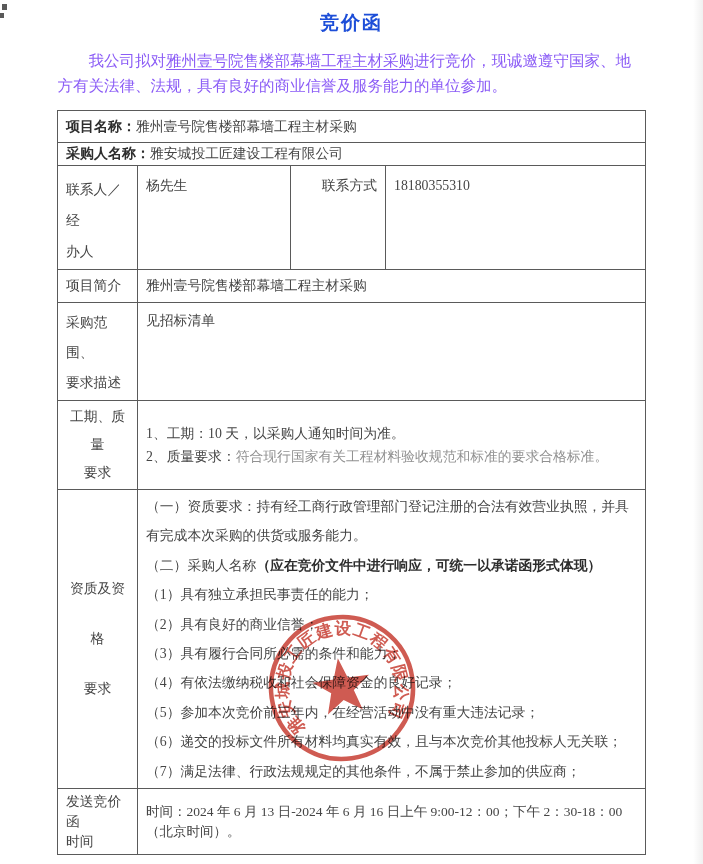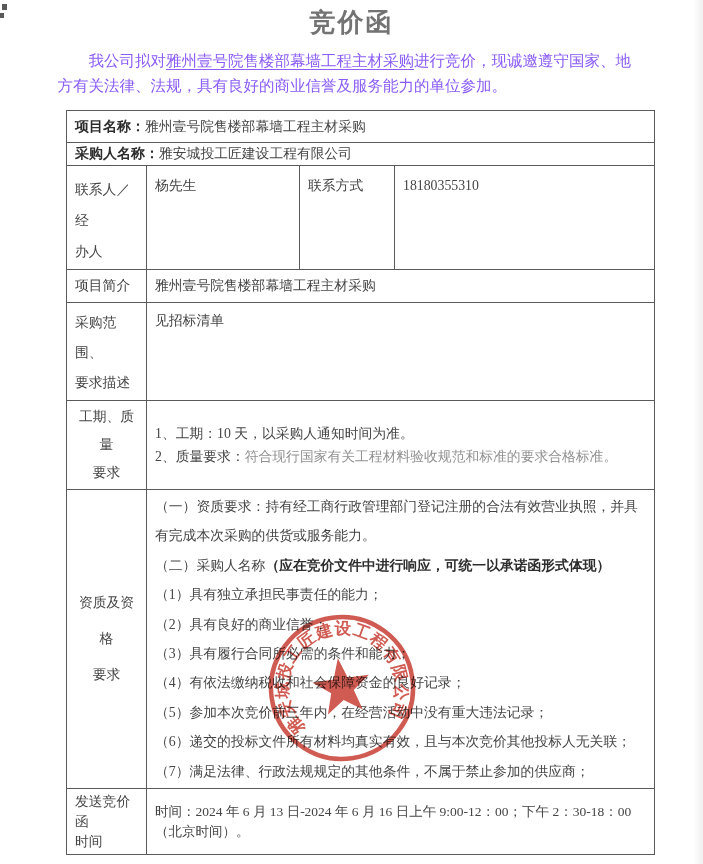--- a/index.html
+++ b/index.html
@@ -9,29 +9,29 @@
     font-family:"Liberation Serif","DejaVu Serif",serif;
     color:#414141;
   }
   .speck{position:absolute;background:#2f2f2f;opacity:.8;}
   .s1{left:2px;top:4px;width:5px;height:6px;}
   .s2{left:0px;top:13px;width:4px;height:5px;}
   .edge-shade{position:absolute;right:0;top:0;width:10px;height:864px;
     background:linear-gradient(to right,rgba(0,0,0,0),rgba(0,0,0,.06));pointer-events:none;}
   h1.title{
     margin:0;padding-top:7px;text-align:center;
-    font-size:26px;line-height:32px;font-weight:bold;color:#737373;letter-spacing:2px;
+    font-size:19px;line-height:32px;font-weight:bold;color:#1d4ed8;letter-spacing:2px;
   }
   .intro{
     width:588px;margin:9px auto 0 auto;
     font-size:15.5px;line-height:25px;color:#8b5cf6;text-indent:31px;
   }
   .u{text-decoration:underline;text-underline-offset:3px;}
   table.bid{
-    position:absolute;left:66px;top:110px;width:588px;
+    position:absolute;left:57px;top:110px;width:588px;
     border-collapse:collapse;table-layout:fixed;background:transparent;
   }
   table.bid td, table.bid th{
     border:1px solid #5a5a5a;
     font-size:13.8px;font-weight:normal;color:#454545;
     padding:2px 8px;vertical-align:middle;text-align:left;
     overflow:hidden;
   }
   .lbl{font-weight:bold;color:#2d2d2d;font-size:14px;}
   b.inl{color:#2d2d2d;font-size:14px;}
@@ -43,21 +43,21 @@
   tr.r-schedule{height:57px;}
   tr.r-qual{height:296px;}
   tr.r-send{height:40px;}
   tr.r-contact td, tr.r-contact th{vertical-align:top;padding-top:8px;line-height:31px;}
   tr.r-contact td{line-height:18px;padding-top:11px;}
   tr.r-scope th{vertical-align:top;padding-top:5px;line-height:30px;}
   tr.r-scope td{vertical-align:top;padding-top:9px;}
   tr.r-schedule th{text-align:center;line-height:28px;}
   tr.r-schedule td{line-height:23px;}
   .faded{color:#919191;}
-  tr.r-qual th{text-align:center;line-height:36px;}
+  tr.r-qual th{text-align:center;line-height:50px;}
   td.qual{line-height:29.4px;font-size:13.5px;padding:2px 8px 2px 9px;}
   td.qual p{margin:0;}
   tr.r-send th{line-height:20px;padding-top:3px;vertical-align:top;}
   tr.r-send td{line-height:20px;font-size:13.5px;}
   .bold{font-weight:bold;color:#2d2d2d;}
   .stamp{
     position:absolute;left:262px;top:608px;width:160px;height:160px;
     transform:rotate(-8deg);
     mix-blend-mode:multiply;opacity:.82;pointer-events:none;
   }
@@ -85,21 +85,21 @@
     <td colspan="4"><b class="inl">项目名称：</b><span>雅州壹号院售楼部幕墙工程主材采购</span></td>
   </tr>
 
   <tr class="r-purchaser">
     <td colspan="4"><b class="inl">采购人名称：</b><span>雅安城投工匠建设工程有限公司</span></td>
   </tr>
 
   <tr class="r-contact">
     <th class="lbl"><span>联系人／经</span><br><span>办人</span></th>
     <td>杨先生</td>
-    <th class="lbl" style="line-height:18px;padding-top:11px;">联系方式</th>
+    <th class="lbl" style="line-height:18px;padding-top:11px;text-align:right;">联系方式</th>
     <td>18180355310</td>
   </tr>
 
   <tr class="r-brief">
     <th class="lbl">项目简介</th>
     <td colspan="3">雅州壹号院售楼部幕墙工程主材采购</td>
   </tr>
 
   <tr class="r-scope">
     <th class="lbl"><span>采购范围、</span><br><span>要求描述</span></th>

